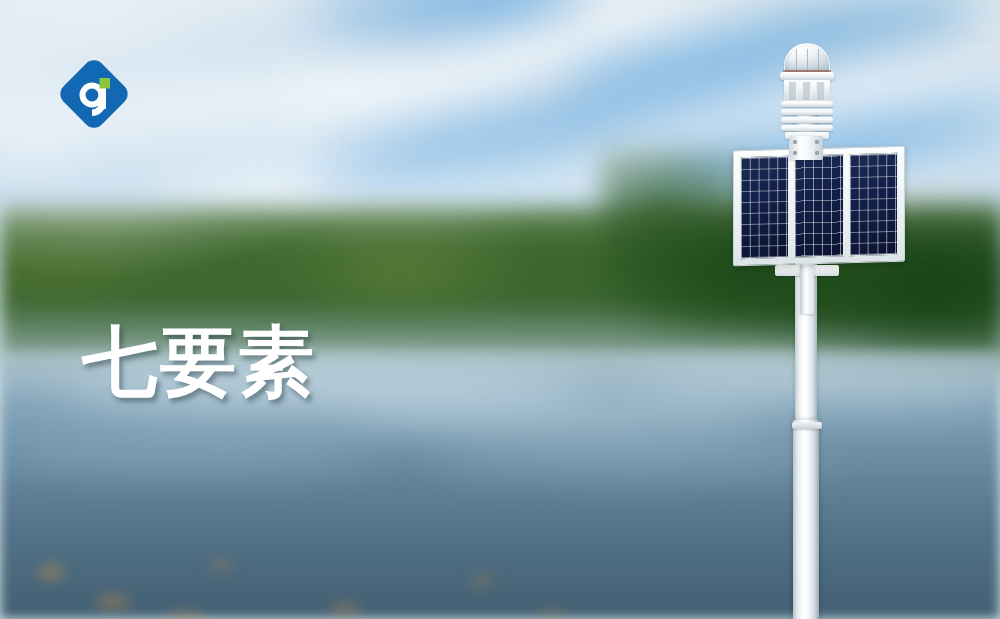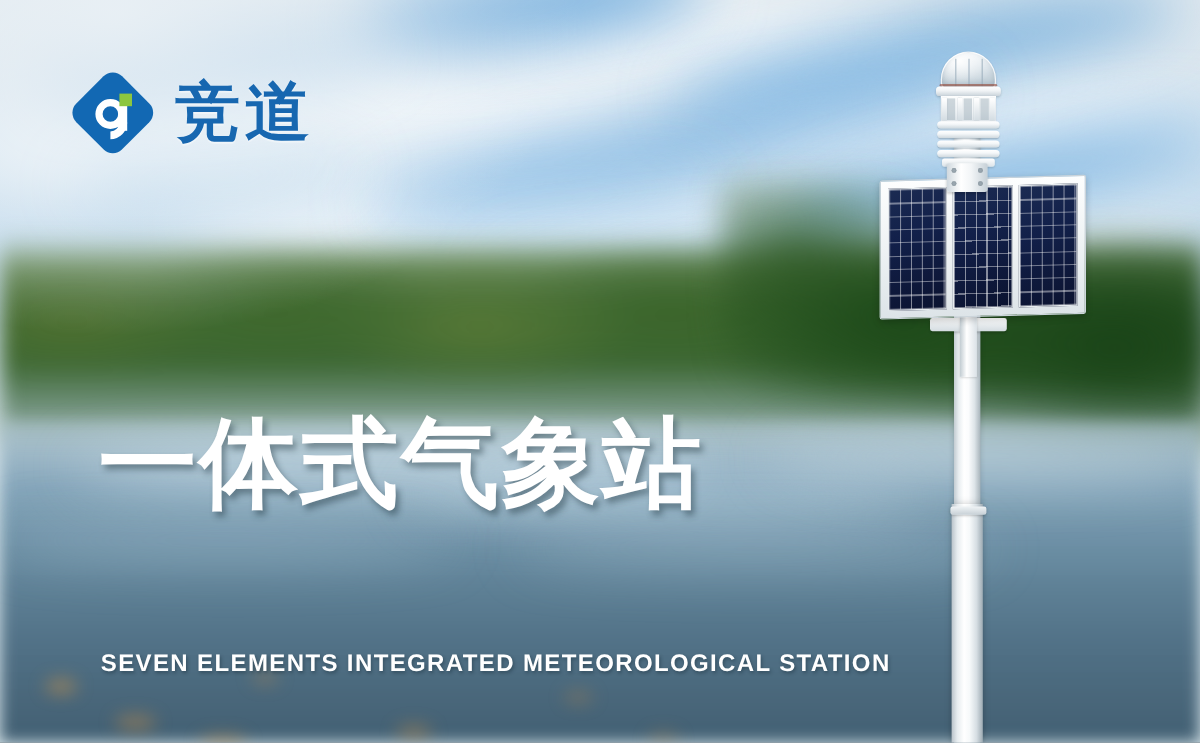--- a/index.html
+++ b/index.html
@@ -424,27 +424,25 @@
     <div class="logo-mark">
       <svg width="72" height="72" viewBox="0 0 72 72" aria-hidden="true">
         <rect x="9" y="9" width="54" height="54" rx="11" ry="11" transform="rotate(45 36 36)" fill="#1268b3"></rect>
         <path d="M34 24.5 a12.5 12.5 0 1 0 0 25 a12.5 12.5 0 1 0 0 -25 z
                  M34 30.5 a6.5 6.5 0 1 1 0 13 a6.5 6.5 0 1 1 0 -13 z" fill="#ffffff"></path>
         <rect x="40.5" y="29" width="7.5" height="22" fill="#ffffff"></rect>
         <path d="M48 44 a14 14 0 0 1 -14 14 l0 -6.5 a7.5 7.5 0 0 0 7.5 -7.5 z" fill="#ffffff"></path>
         <rect x="41.5" y="20" width="10.5" height="10.5" fill="#8cc63f"></rect>
       </svg>
     </div>
-    <div class="logo-text">竞道</div>
   </div>
 
   <div class="headline">
-    <span class="line2">一体式气象站</span>
+    <span class="line1">七要素</span>
   </div>
-  <div class="subtitle">SEVEN ELEMENTS INTEGRATED METEOROLOGICAL STATION</div>
 
   <div class="station">
 
     <div class="mast"></div>
     <div class="mast-lower"></div>
 
     <div class="panel-arm-cross"></div>
     <div class="panel-arm"></div>
     <div class="panel">
       <div class="panel-col"></div>

